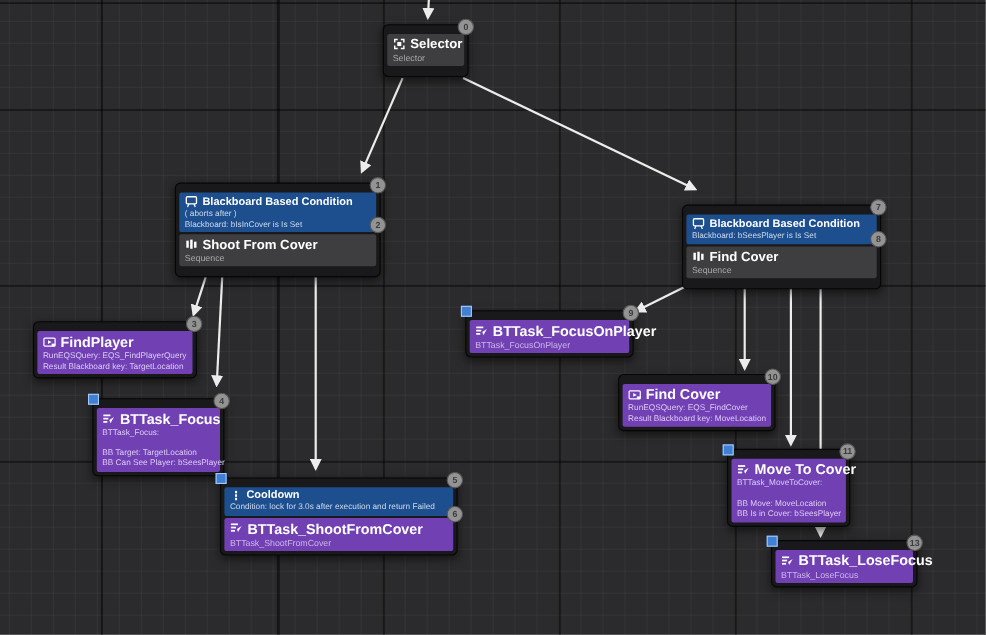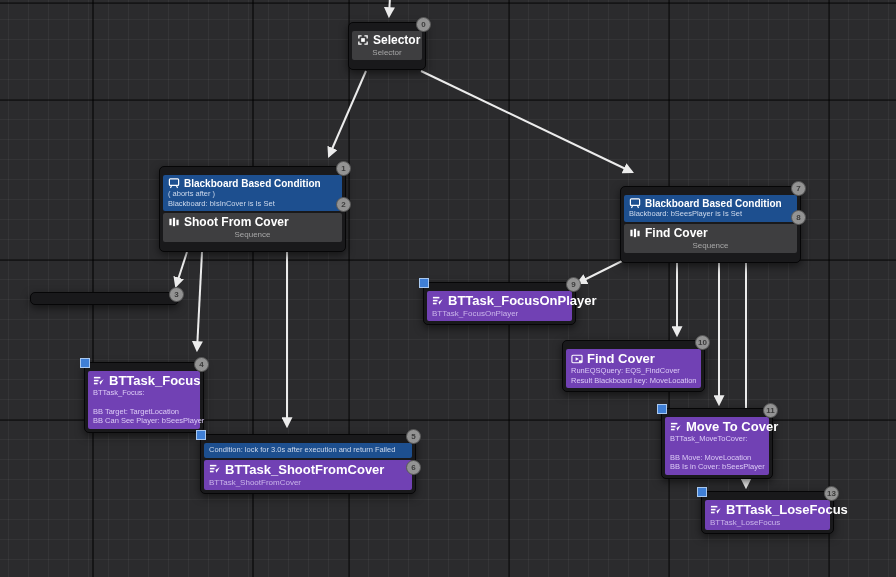--- a/index.html
+++ b/index.html
@@ -16,21 +16,21 @@
   }
   #wires{position:absolute;left:0;top:0;z-index:1;}
   .node{
     position:absolute;box-sizing:border-box;z-index:2;
     background:#19191b;border:1px solid #060607;border-radius:5px;
     padding:8px 3px 3px;box-shadow:0 3px 9px rgba(0,0,0,.55);
   }
   .node.has-children{padding-bottom:9px;}
   .sec{border-radius:2px;padding:2px 5px 3px;position:relative;}
   .sec.blue{background:#1d4f8f;}
-  .sec.gray{background:#3e3e40;text-align:center;}
+  .sec.gray{background:#3e3e40;}
   .sec.purple{background:#7141b4;}
   .sec + .sec{margin-top:2px;}
   .trow{display:flex;align-items:center;gap:4px;color:#fff;font-weight:bold;white-space:nowrap;}
   .t13{font-size:13px;}
   .t12{font-size:12px;}
   .t11{font-size:10px;}
   .sub{font-size:8px;color:#a8a8a8;margin-top:1px;line-height:9px;white-space:nowrap;}
   .dline{font-size:7.5px;line-height:9.5px;color:#cdd9ec;white-space:nowrap;}
   .purple .dline{color:#ddccf7;}
   .purple .sub{color:#c9b4ea;}
@@ -140,20 +140,34 @@
             </svg>
         </span>
         <span>Find Cover</span>
       </div>
       <div class="sub">Sequence</div>
     </div>
   </div>
 
   <div class="node" style="left:30px;top:292px;width:149px;">
     <div class="badge tr">3</div>
+    <div class="sec purple">
+      <div class="trow t13">
+        <span class="icon">
+          <svg width="12" height="12" viewBox="0 0 13 13">
+              <rect x="1" y="2.5" width="11" height="8" rx="1" stroke="#fff" stroke-width="1.2" fill="none"></rect>
+              <path d="M5 4.6 L8.6 6.5 L5 8.4 z" fill="#fff"></path>
+              <rect x="8.6" y="8" width="3.4" height="2.5" fill="#fff"></rect>
+            </svg>
+        </span>
+        <span>FindPlayer</span>
+      </div>
+      <div class="dline">RunEQSQuery: EQS_FindPlayerQuery</div>
+      <div class="dline">Result Blackboard key: TargetLocation</div>
+    </div>
   </div>
 
   <div class="node" style="left:84px;top:362px;width:120px;">
     <div class="bp"></div>
     <div class="badge tr">4</div>
     <div class="sec purple">
       <div class="trow t13">
         <span class="icon">
           <svg width="12" height="12" viewBox="0 0 13 13">
               <rect x="1" y="2" width="7" height="1.7" fill="#fff"></rect>
@@ -169,20 +183,30 @@
       <div class="dline">BB Target: TargetLocation</div>
       <div class="dline">BB Can See Player: bSeesPlayer</div>
     </div>
   </div>
 
   <div class="node" style="left:200px;top:434px;width:216px;">
     <div class="bp"></div>
     <div class="badge tr">5</div>
     <div class="badge" style="right:-6px;top:25px;">6</div>
     <div class="sec blue">
+      <div class="trow t11">
+        <span class="icon">
+          <svg width="11" height="11" viewBox="0 0 13 13">
+              <rect x="5.5" y="1.5" width="2.2" height="2.6" fill="#fff"></rect>
+              <rect x="5.5" y="5.2" width="2.2" height="2.6" fill="#fff"></rect>
+              <rect x="5.5" y="8.9" width="2.2" height="2.6" fill="#fff"></rect>
+            </svg>
+        </span>
+        <span>Cooldown</span>
+      </div>
       <div class="dline">Condition: lock for 3.0s after execution and return Failed</div>
     </div>
     <div class="sec purple">
       <div class="trow t13">
         <span class="icon">
           <svg width="12" height="12" viewBox="0 0 13 13">
               <rect x="1" y="2" width="7" height="1.7" fill="#fff"></rect>
               <rect x="1" y="5.2" width="5" height="1.7" fill="#fff"></rect>
               <rect x="1" y="8.4" width="4" height="1.7" fill="#fff"></rect>
               <path d="M11.5 4.5 L8 10.5 L7 7.5 z" fill="#fff"></path>

